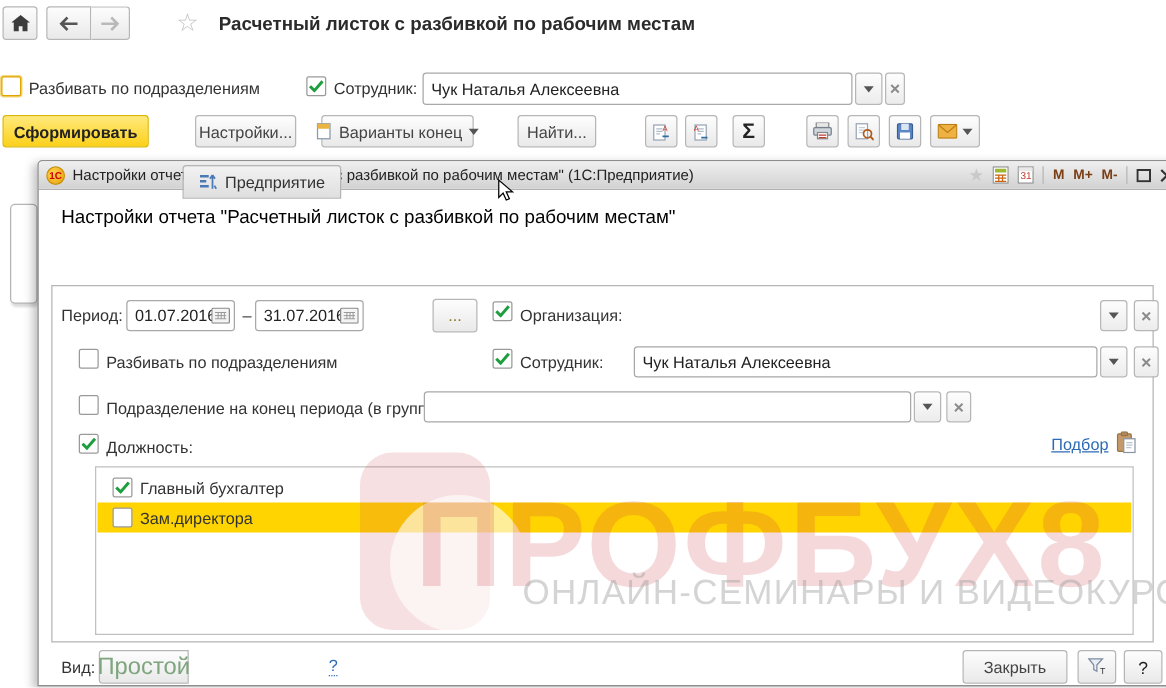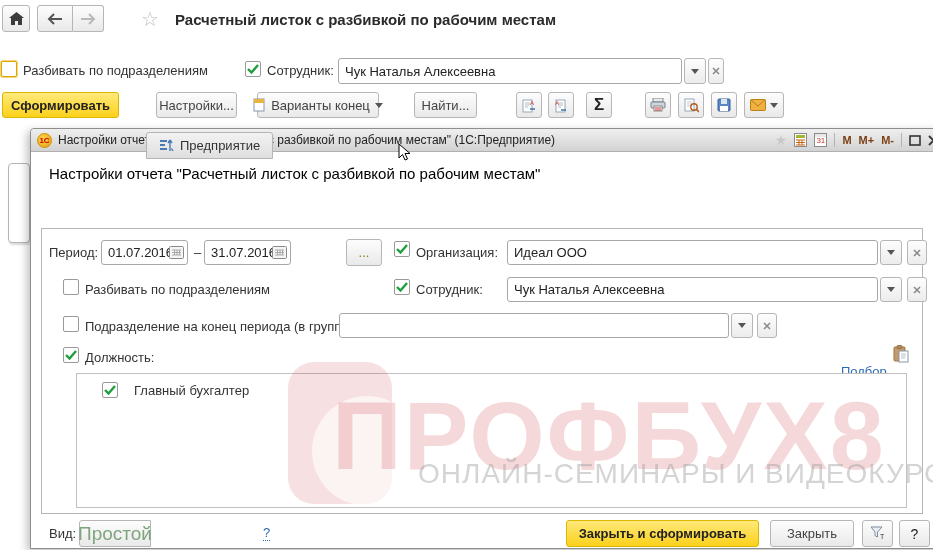--- a/index.html
+++ b/index.html
@@ -35,21 +35,21 @@
   }
   .arrow-down { width:0; height:0; border-left:4px solid transparent;
     border-right:4px solid transparent; border-top:5px solid #555; }
   .x-mark { stroke:#8b8b8b; stroke-width:1.6; }
   .cb {
     width:16px; height:16px; background:#fff; border:1px solid #9a9a9a;
     border-radius:2px; display:inline-flex; align-items:center; justify-content:center;
   }
   .cb.focused { border:1px solid #e0a400; box-shadow:0 0 0 1px #f5d77a; }
   .check { stroke:#1e9e3e; stroke-width:2.4; fill:none; }
-  .link { color:#2d6cb5; text-decoration:underline; cursor:pointer;margin-top:16px; }
+  .link { color:#2d6cb5; text-decoration:underline; cursor:pointer; }
 
   
   .nav-btn {
     background:linear-gradient(#fdfdfd,#e9e9e9); border:1px solid #b6b6b6;
     display:flex; align-items:center; justify-content:center;
   }
   .page-title { font-size:15px; font-weight:bold; color:#2b2b2b; }
   .star { color:#c0c0c0; font-size:20px; line-height:1; }
 
   
@@ -77,21 +77,21 @@
   }
   .dlg-heading { font-size:15px; color:#000; }
   .tab {
     position:absolute; height:30px; display:flex; align-items:center; gap:6px;
     padding:0 12px; font-size:13px; border:1px solid #b5b5b5; border-radius:3px 3px 0 0;
   }
   .tab.active { background:#fff; border-bottom:1px solid #fff; z-index:2; }
   .tab.inactive { background:linear-gradient(#f2f2f2,#dfdfdf); height:27px; top:3px; z-index:1; }
   .groupbox { border:1px solid #b5b5b5; background:#fff; }
   .listbox { border:1px solid #c0c0c0; background:#fff; }
-  .list-row { position:absolute; left:1px; right:1px; height:24px; display:flex; align-items:center; padding-left:24px; gap:16px; }
+  .list-row { position:absolute; left:1px; right:1px; height:24px; display:flex; align-items:center; padding-left:12px; gap:6px; }
   .list-row.selected { background:#ffd400; }
   .seg-btn {
     border:1px solid #b6b6b6; background:linear-gradient(#fdfdfd,#e9e9e9);
     display:flex; align-items:center; justify-content:center; font-size:19px;
   }
   .help-link { color:#2d6cb5; border-bottom:1px dotted #2d6cb5; font-size:13px; }
 
   
   .wm { pointer-events:none; z-index:50; }
   .wm-title { font-size:97px; font-weight:bold; color:rgba(205,60,72,.20); white-space:nowrap; letter-spacing:2px; }
@@ -302,23 +302,20 @@
     </span>
   </div>
   <div class="abs btn" style="left:315px; top:110px; width:36px; height:27px; color:#8a7a20;">...</div>
 
   <div class="abs cb" style="left:363px; top:112px;">
     <svg class="check" width="12" height="10" viewBox="0 0 12 10">
         <path d="M1 5l3.5 3.5L11 1"></path>
       </svg>
   </div>
   <div class="abs" style="left:385px; top:116px;">Организация:</div>
-  <div class="abs input" style="left:476px; top:111px; width:371px; height:25px;">
-    <span>Идеал ООО</span>
-  </div>
   <div class="abs dd-btn" style="left:849px; top:111px; width:22px; height:25px;">
       <span class="arrow-down"></span>
     </div>
   <div class="abs x-btn" style="left:876px; top:111px; width:20px; height:25px;">
     <svg width="8" height="8" viewBox="0 0 8 8">
         <path class="x-mark" d="M1 1l6 6M7 1L1 7"></path>
       </svg>
   </div>
 
   <div class="abs cb" style="left:32px; top:150px;"></div>
@@ -372,30 +369,33 @@
 
   <div class="abs listbox" style="left:45px; top:244px; width:831px; height:135px;">
     <div class="list-row" style="top:4px;">
       <span class="cb">
         <svg class="check" width="12" height="10" viewBox="0 0 12 10">
             <path d="M1 5l3.5 3.5L11 1"></path>
           </svg>
       </span>
       <span>Главный бухгалтер</span>
     </div>
+    <div class="list-row selected" style="top:28px;">
+      <span class="cb"></span>
+      <span>Зам.директора</span>
+    </div>
   </div>
 
   <div class="abs" style="left:18px; top:397px;">Вид:</div>
   <div class="abs" style="left:48px; top:391px; display:flex;">
     <div class="seg-btn" style="width:72px; height:27px; border-radius:3px 0 0 3px; color:#7fa57f;">Простой</div>
     <div class="seg-btn" style="width:104px; height:27px; border-left:none; border-radius:0 3px 3px 0; background:linear-gradient(#f2f2f2,#dcdcdc); color:#222;margin-top:48px;">Расширенный</div>
   </div>
   <div class="abs help-link" style="left:232px; top:396px;">?</div>
 
-  <div class="abs btn btn-yellow" style="left:535px; top:391px; width:193px; height:27px; font-size:13px;">Закрыть и сформировать</div>
   <div class="abs btn" style="left:739px; top:391px; width:84px; height:27px;">Закрыть</div>
   <div class="abs btn" style="left:831px; top:391px; width:31px; height:27px;">
     <span>
       <svg width="16" height="15" viewBox="0 0 16 15">
           <path d="M1 1h11L7.5 6v5l-2.5-1.3V6z" fill="#e9eef4" stroke="#7f8da0"></path>
           <text x="10" y="13" font-size="7" fill="#333">Т</text>
         </svg>
     </span>
   </div>
   <div class="abs btn" style="left:868px; top:391px; width:31px; height:27px; font-size:14px; color:#222;">?</div>

